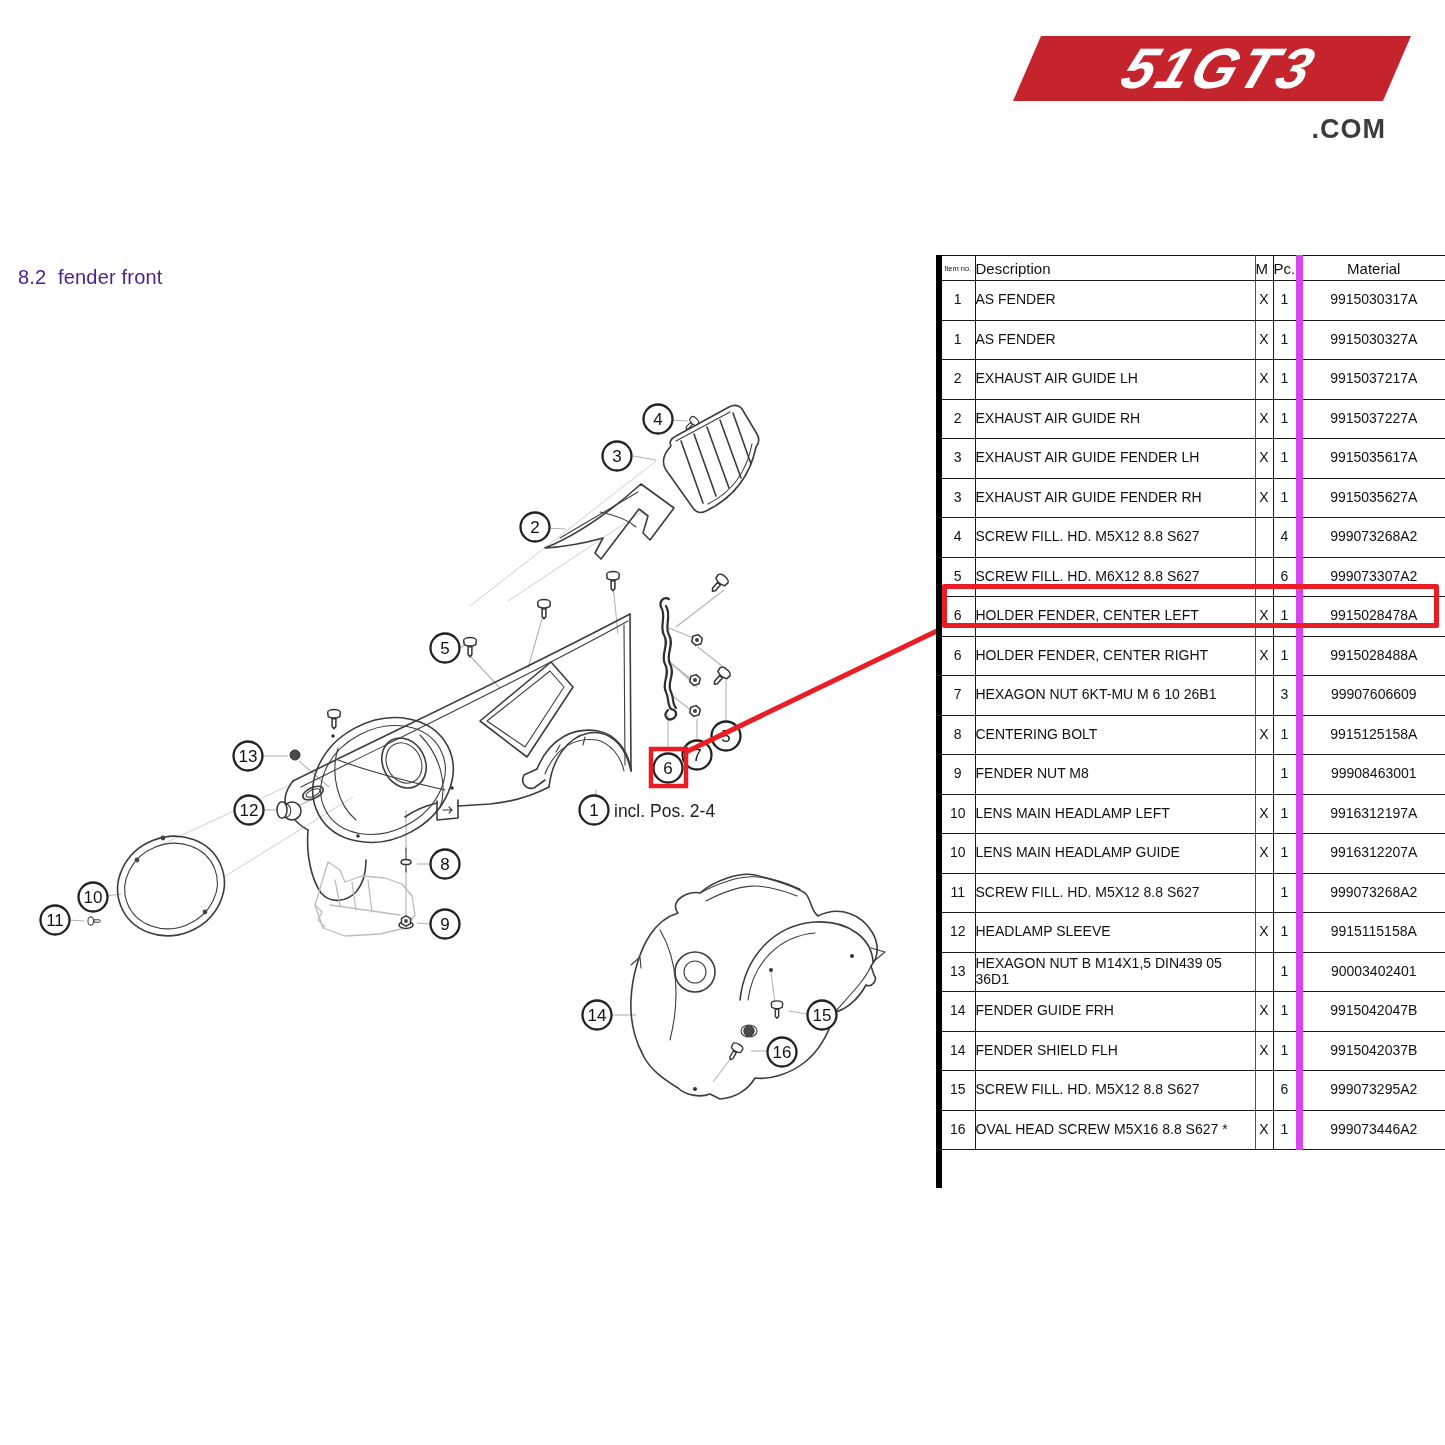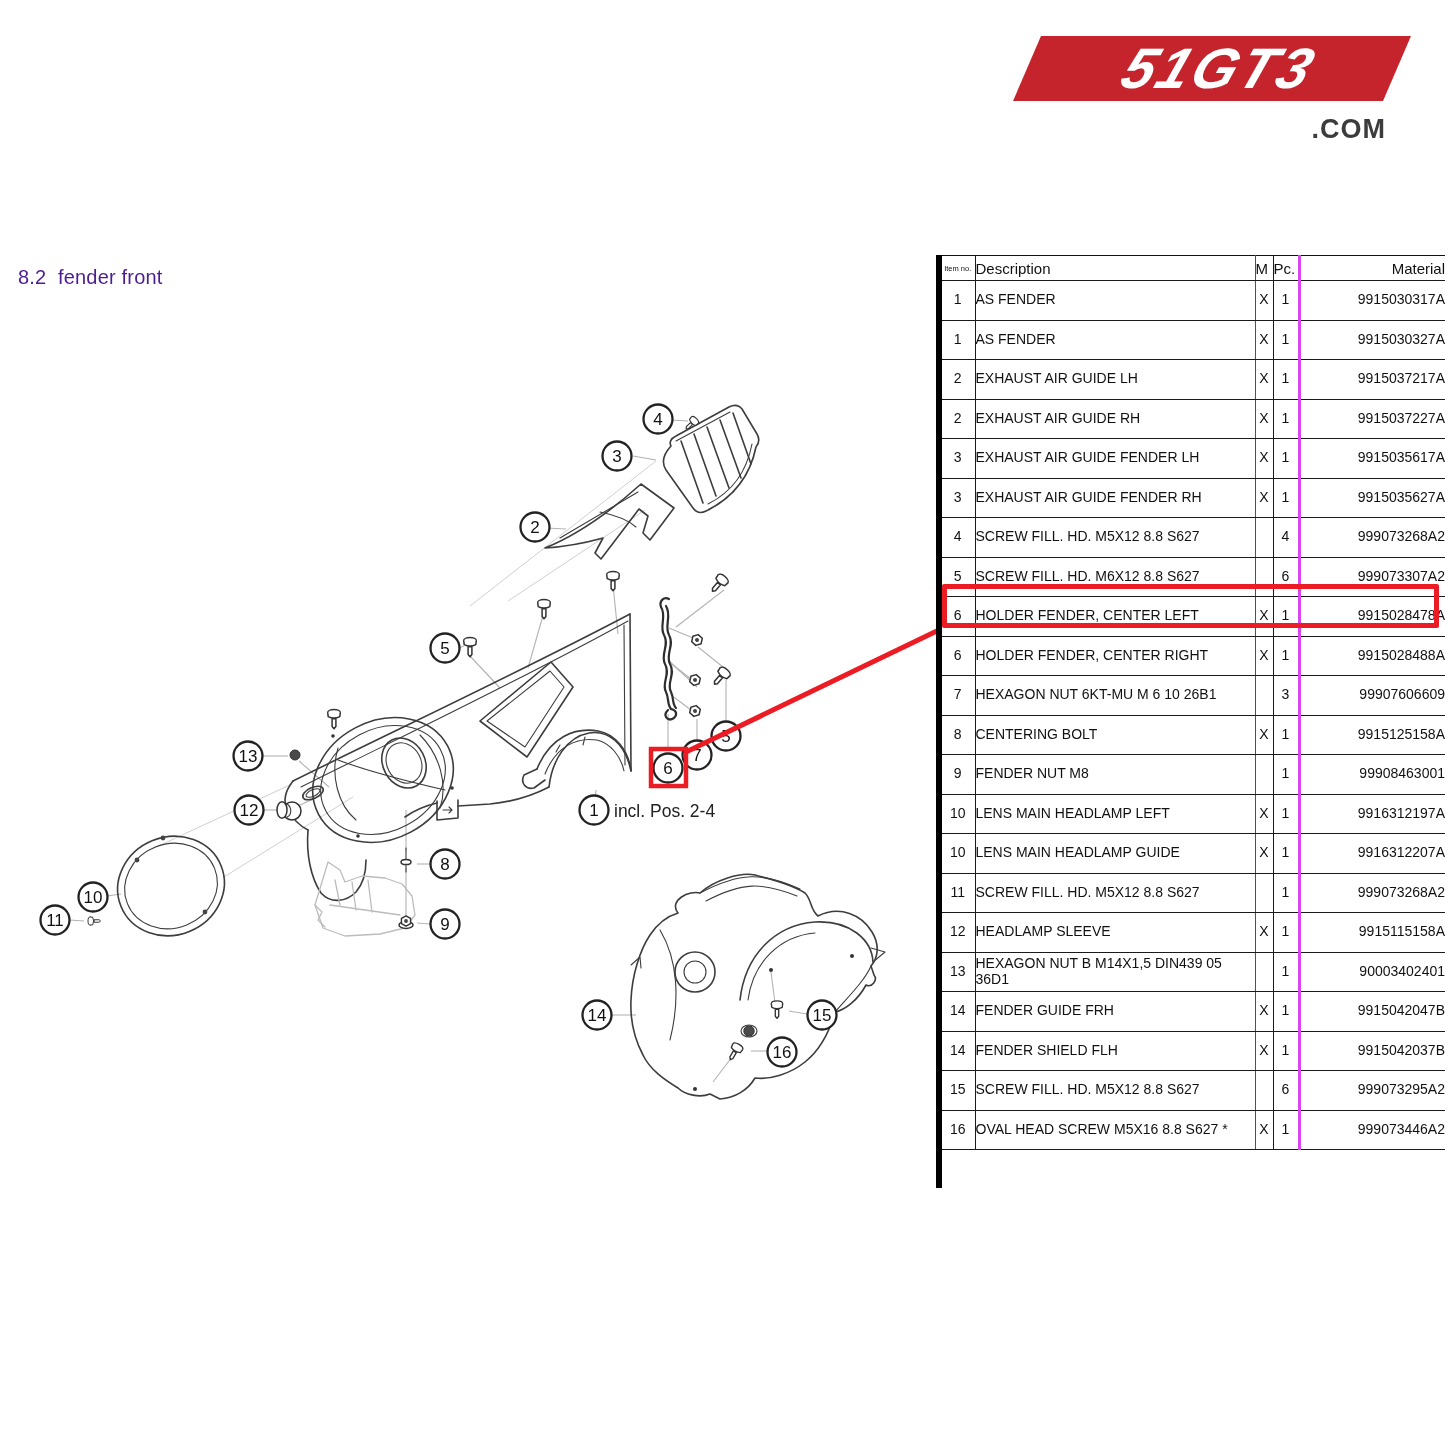--- a/index.html
+++ b/index.html
@@ -41,23 +41,23 @@
   table.parts th,table.parts td{border-bottom:1px solid #1a1a1a;padding:0;margin:0;
               font-weight:normal;vertical-align:middle;overflow:hidden;}
   table.parts th{height:24px;}
   table.parts td{height:38.5px;font-size:14px;line-height:1.12;}
   .c-item{border-right:1px solid #1a1a1a;text-align:center;}
   th.c-item{font-size:7.5px;text-align:center;padding-left:1px;}
   .c-desc{border-right:1px solid #0369a1;text-align:left;padding-left:4px;}
   th.c-desc{font-size:15px;}
   .c-m{border-right:1px solid #1a1a1a;text-align:center;}
   th.c-m{font-size:15px;text-align:left;padding-left:1px;}
-  .c-pc{border-right:3px solid #d946ef;text-align:center;}
+  .c-pc{border-right:7px solid #d946ef;text-align:center;}
   th.c-pc{font-size:15px;text-align:left;padding-left:2px;}
-  .c-mat{text-align:right;padding-left:7px;}
+  .c-mat{text-align:center;padding-left:7px;}
   th.c-mat{font-size:15px;}
 
   
   .hl-rect{position:absolute;left:942px;top:584px;width:497px;height:44px;
            border:5px solid #ec1c24;box-sizing:border-box;z-index:2;border-radius:2px;}
 </style>
 </head>
 <body>
 
 <div class="section-title">8.2  fender front</div>

